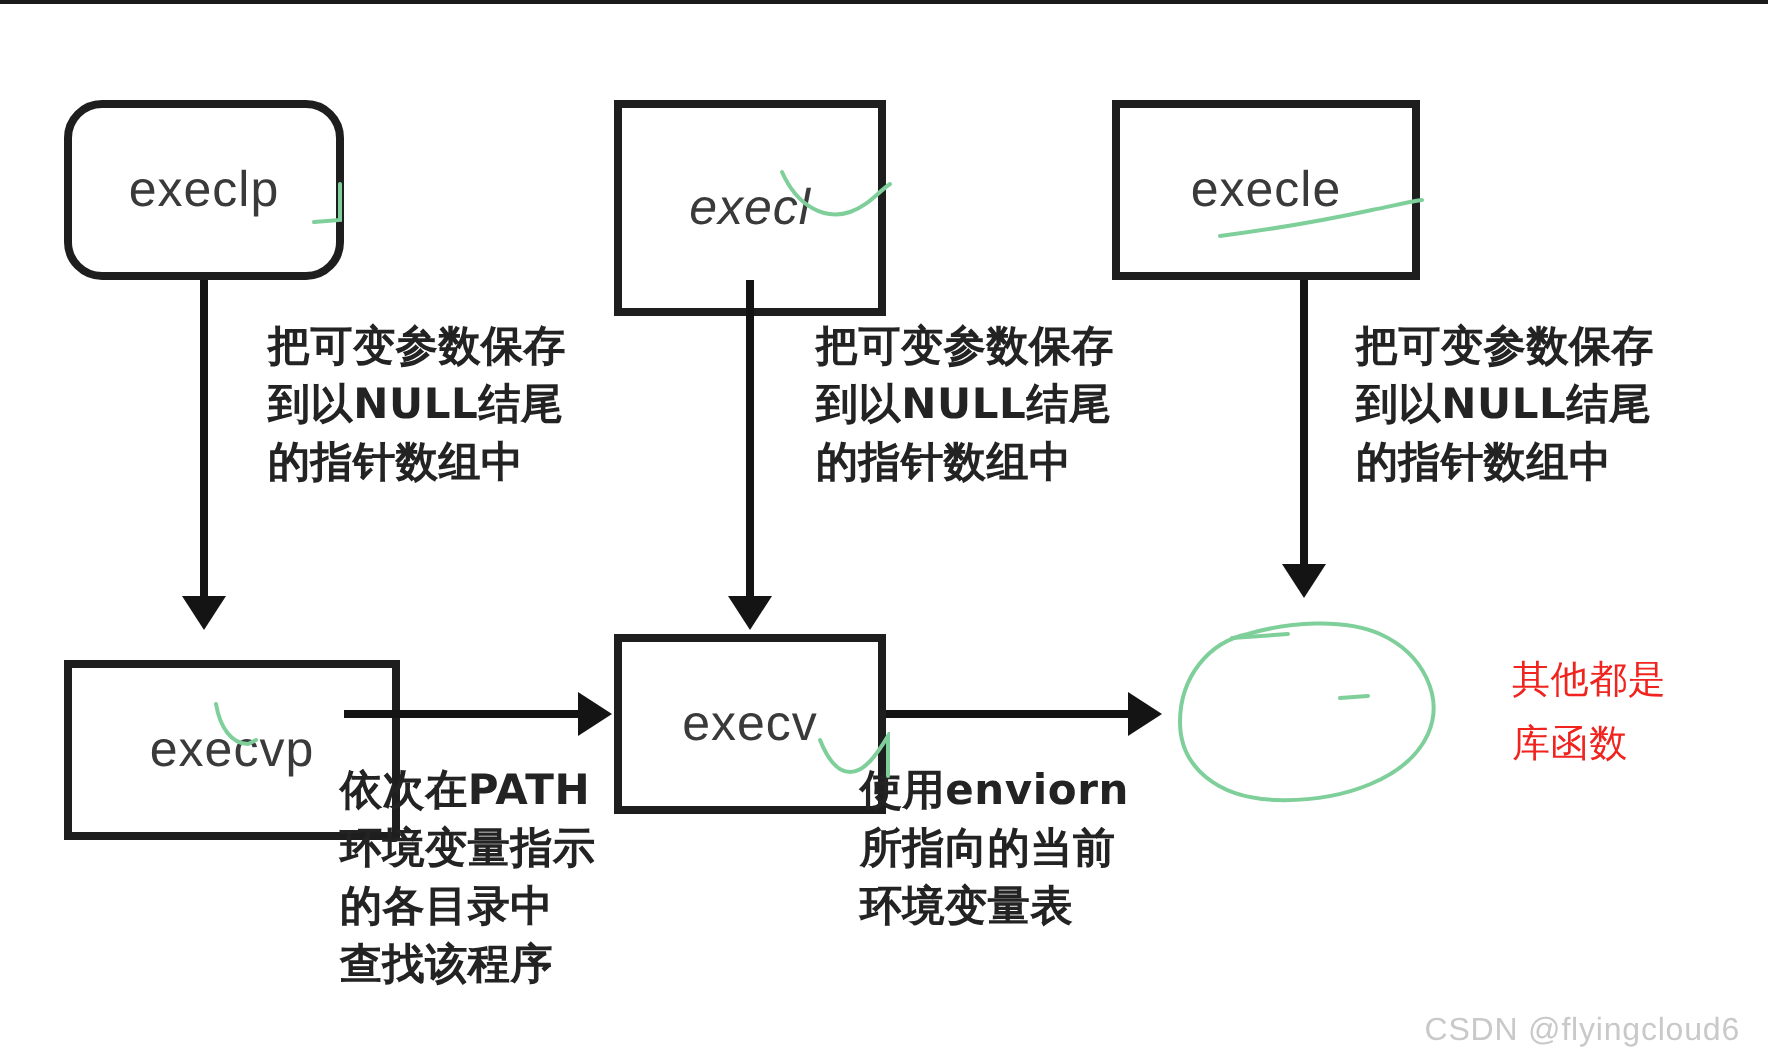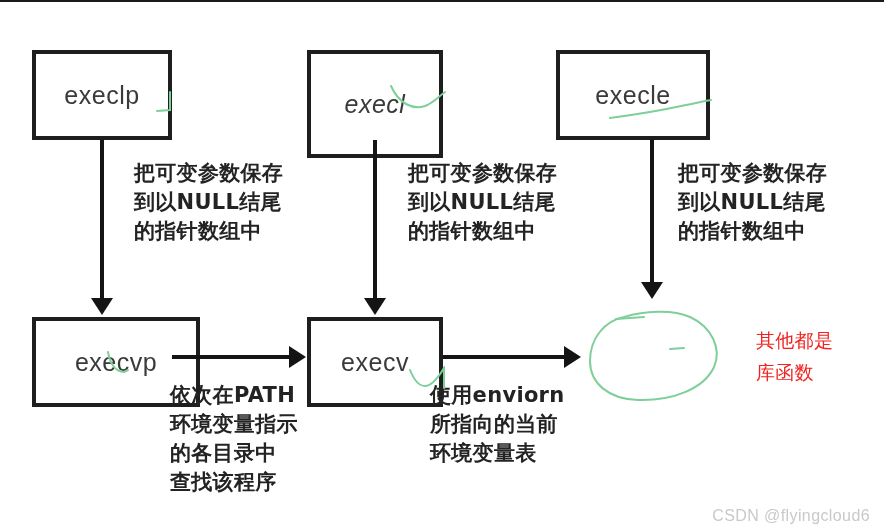--- a/index.html
+++ b/index.html
@@ -112,33 +112,33 @@
     color: #c9c9c9;
     font-family: "Liberation Sans", sans-serif;
     letter-spacing: 0.4px;
   }
 </style>
 </head>
 <body>
 
 <div id="canvas">
 
-  <div class="node" style="left:32px; top:48px; width:140px; height:90px;">
+  <div class="node" style="left:32px; top:48px; width:140px; height:90px;border-radius:19px;">
     <div class="fn-label">execlp</div>
   </div>
 
   <div class="node" style="left:307px; top:48px; width:136px; height:108px;font-style:italic;">
     <div class="fn-label">execl</div>
   </div>
 
   <div class="node" style="left:556px; top:48px; width:154px; height:90px;">
     <div class="fn-label">execle</div>
   </div>
 
-  <div class="node" style="left:32px; top:315px; width:168px; height:90px;">
+  <div class="node" style="left:32px; top:328px; width:168px; height:90px;">
     <div class="fn-label">execvp</div>
   </div>
 
   <div class="node" style="left:307px; top:315px; width:136px; height:90px;">
     <div class="fn-label">execv</div>
   </div>
 
 
   <div class="v-line" style="left:100px; top:138px; height:160px;"></div>
   <div class="arrow-down" style="left:91px; top:296px;"></div>

